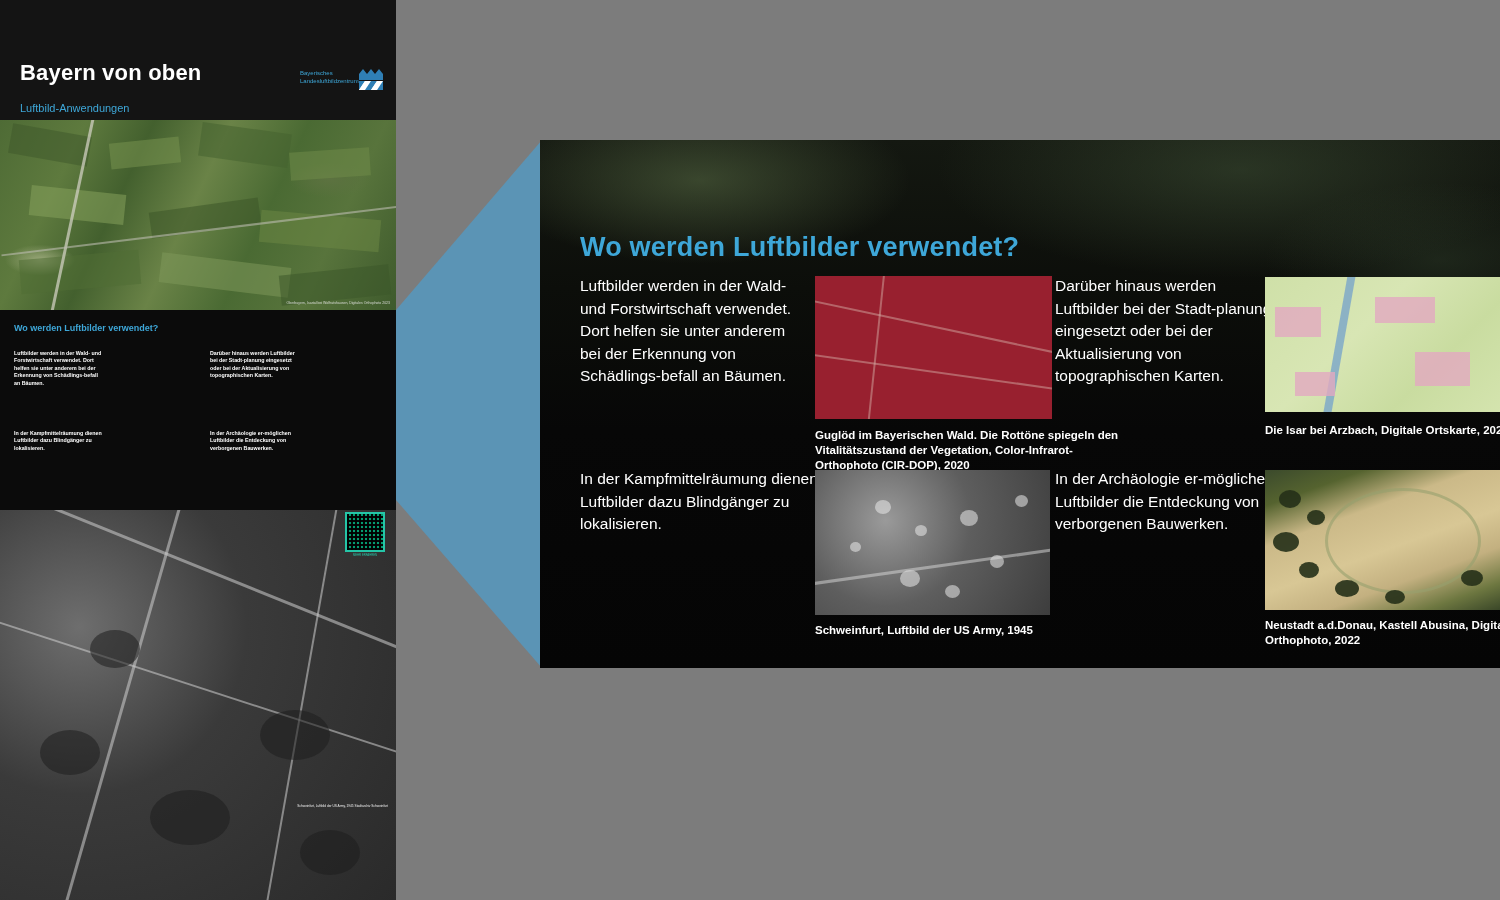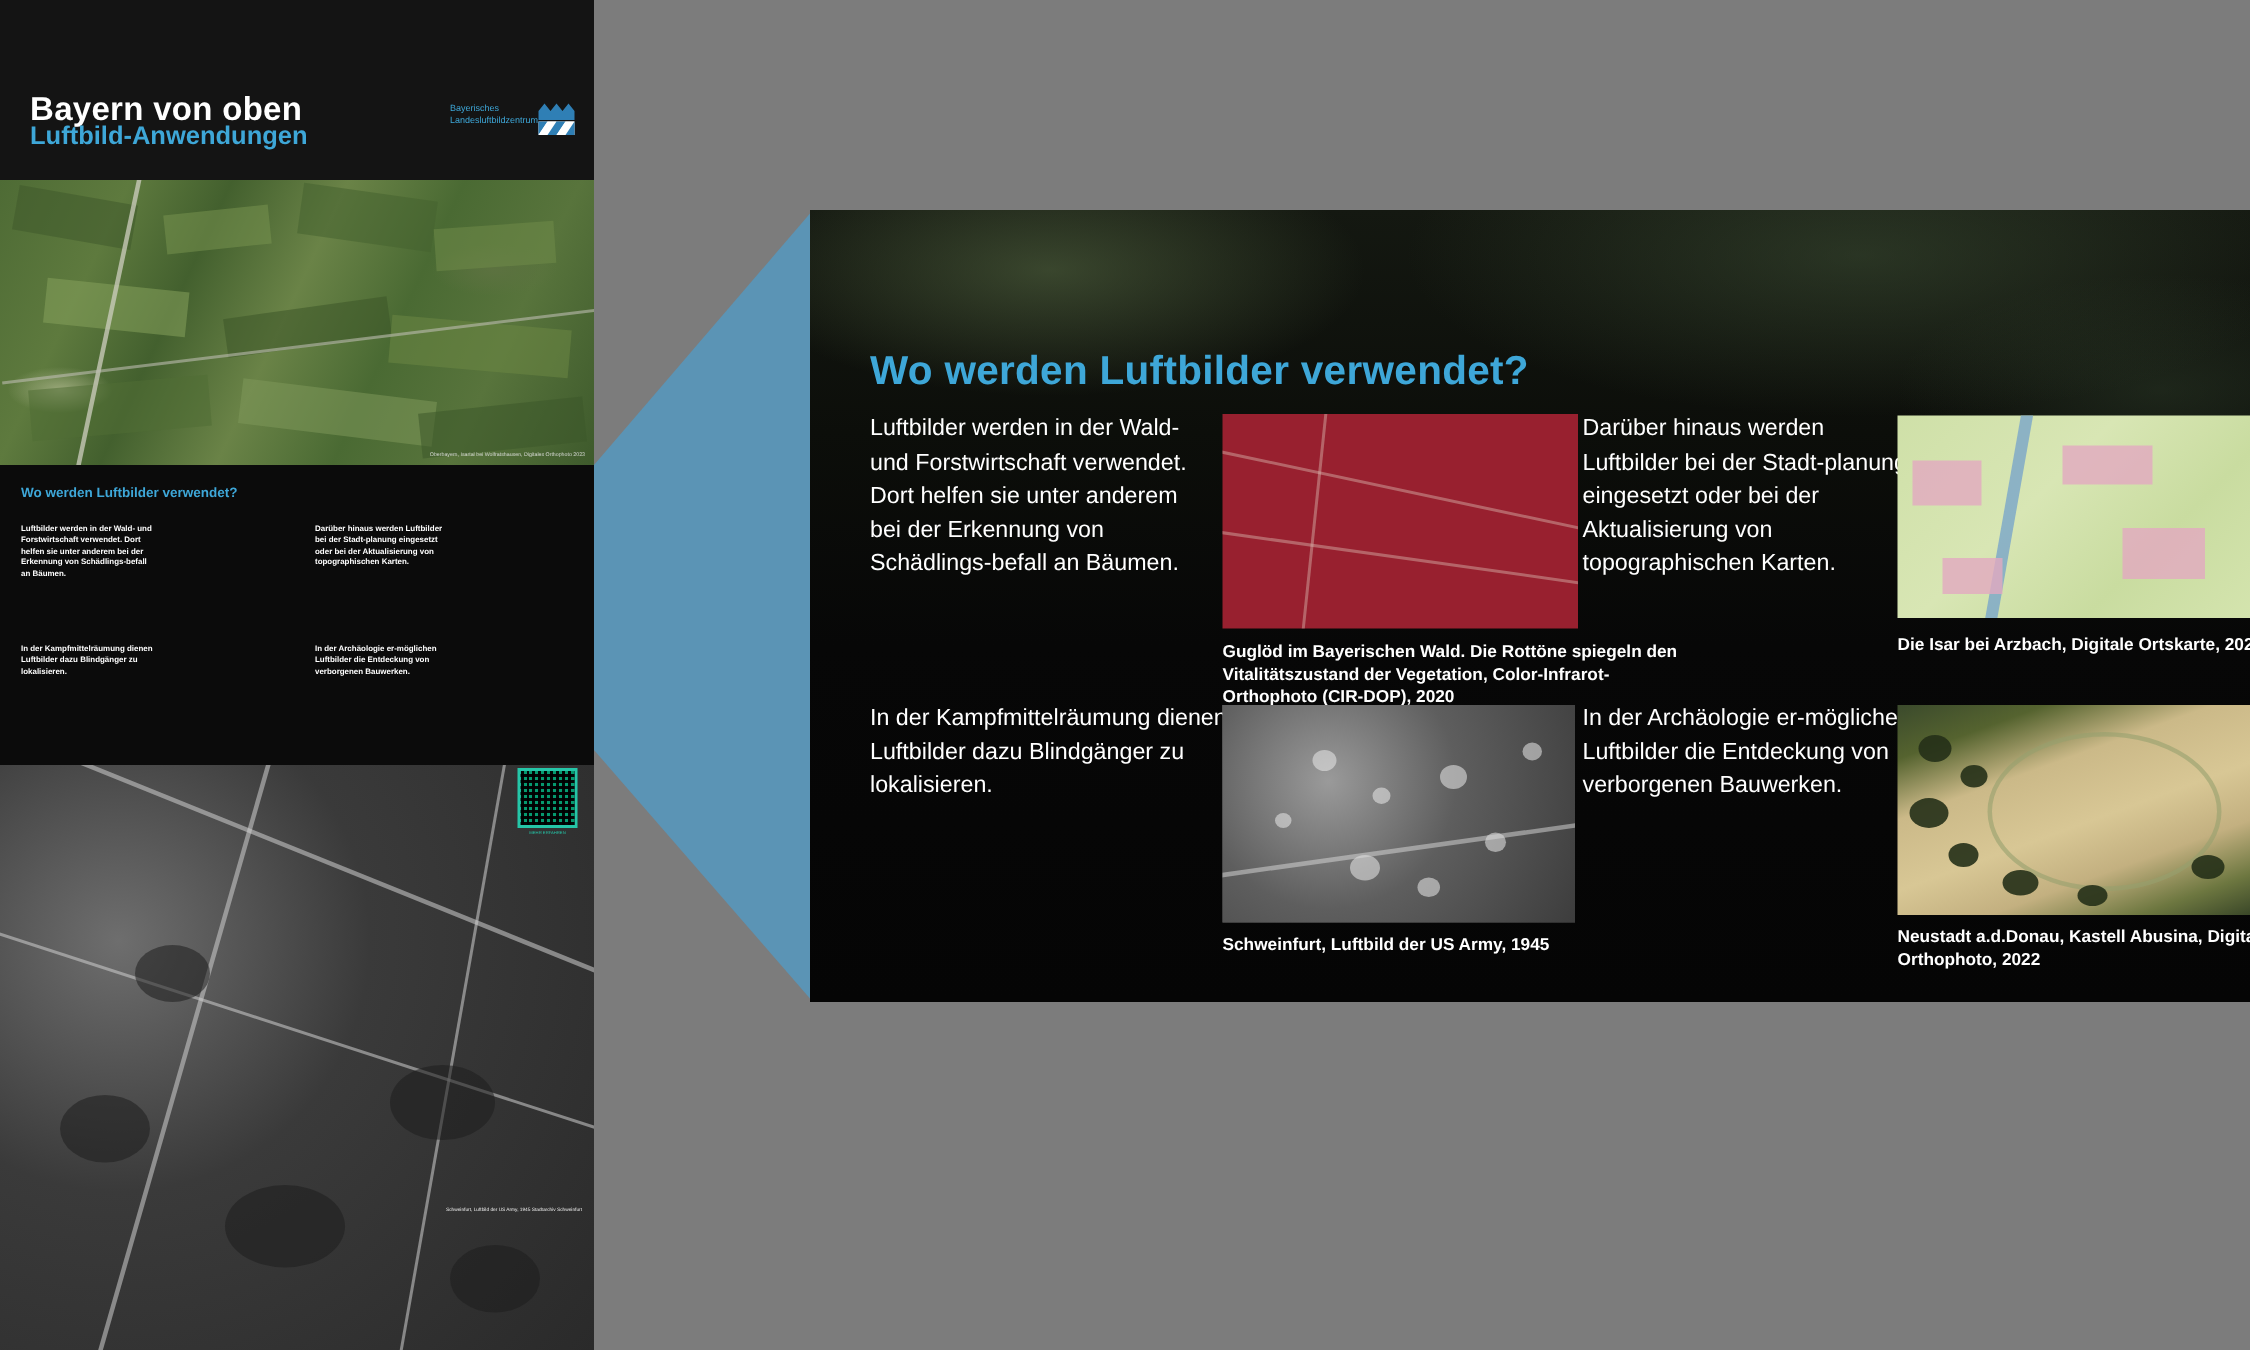--- a/index.html
+++ b/index.html
@@ -34,23 +34,23 @@
   .poster-title {
     position: absolute;
     left: 20px; top: 60px;
     font-size: 22px;
     font-weight: bold;
     color: #ffffff;
     letter-spacing: 0.2px;
   }
   .poster-subtitle {
     position: absolute;
-    left: 20px; top: 81px;
-    font-size: 17px;
-    font-weight: bold;
+    left: 20px; top: 102px;
+    font-size: 11px;
+    font-weight: normal;
     color: #3ea7d8;
   }
   .logo-block {
     position: absolute;
     left: 300px; top: 66px;
     width: 90px; height: 30px;
   }
   .logo-text {
     position: absolute;
     left: 0; top: 3px;

